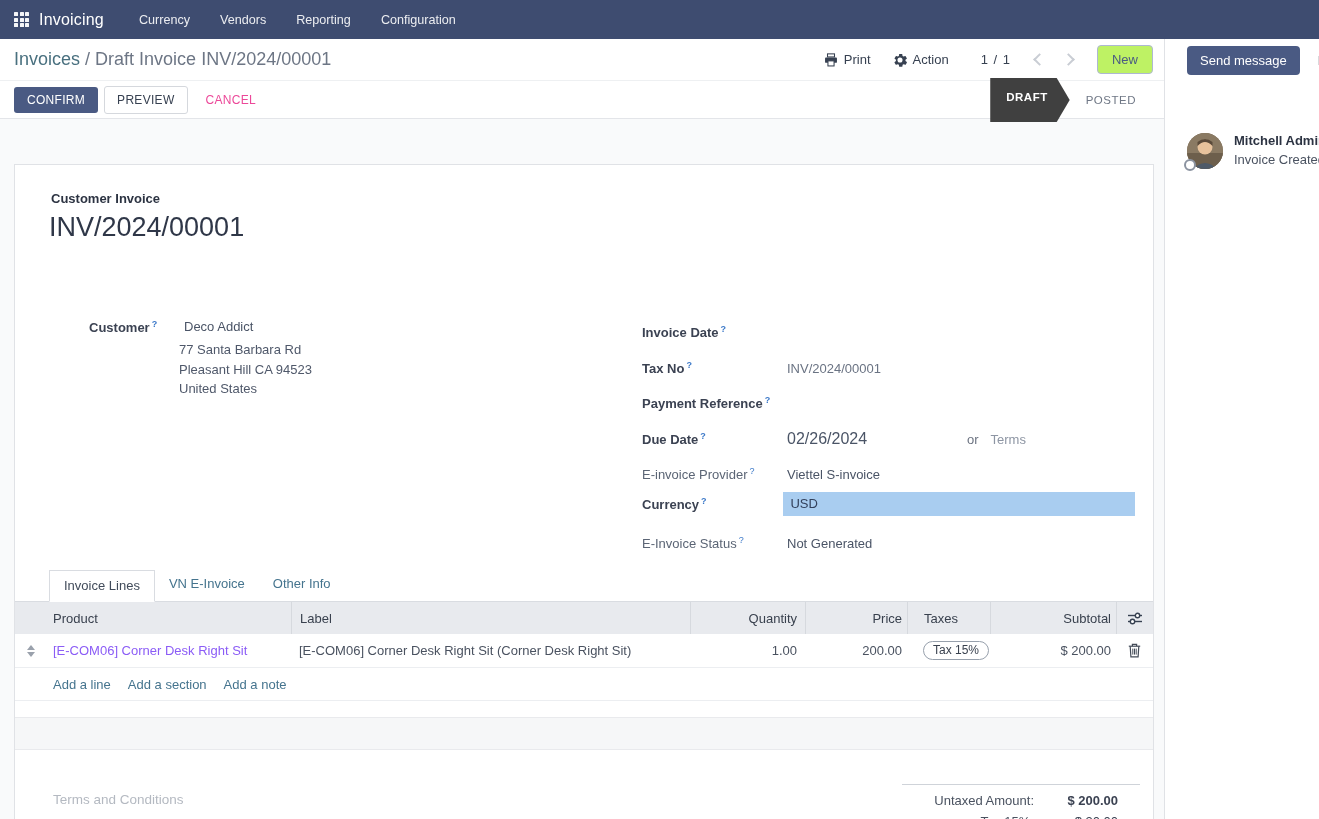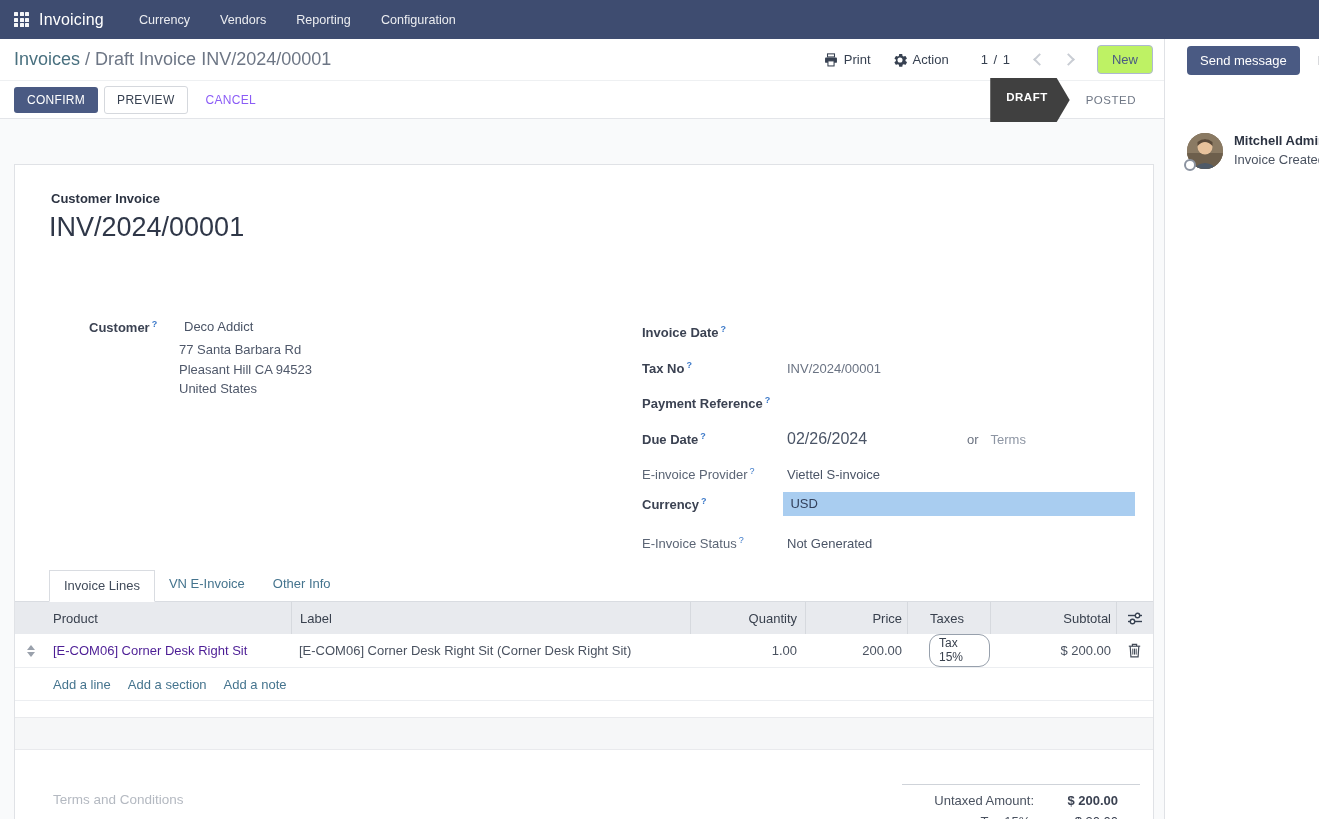--- a/index.html
+++ b/index.html
@@ -32,21 +32,21 @@
   .chev.right { transform:rotate(-45deg); margin-left:10px; margin-right:14px; }
   .btn-new { font-size:13px; color:#4a5a83; background:#bef264; border:1px solid #aeb8d2; border-radius:4px;
              padding:6px 14px; cursor:pointer; font-weight:500; }
 
   .statusbar { height:38px; background:#fff; display:flex; align-items:center;
                padding-left:14px; border-bottom:1px solid #e3e5e9; position:relative; }
   .btn-primary { background:#4a5a83; color:#fff; border:none; border-radius:3px; font-size:12px;
                  font-weight:500; padding:6px 13px; letter-spacing:.3px; cursor:pointer; }
   .btn-secondary { background:#fff; color:#374151; border:1px solid #d5d8dd; border-radius:3px;
                    font-size:12px; font-weight:500; padding:6px 12px; margin-left:6px; letter-spacing:.3px; cursor:pointer;text-align:right; }
-  .btn-cancel { background:none; border:none; color:#8b5cf6; font-size:12px; font-weight:500;
+  .btn-cancel { background:none; border:none; color:#ec4899; font-size:12px; font-weight:500;
                 margin-left:18px; letter-spacing:.3px; cursor:pointer; }
   .status-widget { position:absolute; right:10px; top:0; height:38px; display:flex; align-items:center; }
   .st-draft { height:44px; line-height:38px; background:#404040; color:#fff; font-size:11.5px; font-weight:600;
               letter-spacing:.5px; padding:0 22px 0 16px; cursor:pointer;
               clip-path:polygon(0 0, calc(100% - 13px) 0, 100% 50%, calc(100% - 13px) 100%, 0 100%); }
   .st-posted { font-size:11.5px; font-weight:500; color:#6f7785; letter-spacing:.5px; padding:0 18px 0 16px; cursor:pointer; }
 
   
   .sheet { position:absolute; left:14px; top:125px; width:1140px; height:760px; background:#fff;
            border:1px solid #e0e2e6; }
@@ -84,25 +84,25 @@
   .ltable { width:100%; }
   .lrow { display:flex; align-items:center; }
   .lhead { background:#e8eaee; height:32px; font-size:13px; color:#39414e; }
   .lhead > div { height:32px; display:flex; align-items:center; }
   .lhead .sep { border-left:1px solid #d6d9de; }
   .col-handle{ width:32px; justify-content:center; display:flex; }
   .col-product{ width:244px; padding-left:6px; }
   .col-label{ flex:1; padding-left:8px; }
   .col-qty{ width:115px; justify-content:flex-end; display:flex; padding-right:8px; }
   .col-price{ width:102px; justify-content:flex-end; display:flex; padding-right:5px; }
-  .col-tax{ width:83px; padding-left:22px; }
+  .col-tax{ width:83px; padding-left:16px; }
   .col-sub{ width:126px; justify-content:flex-end; display:flex; padding-right:5px; }
   .col-act{ width:37px; justify-content:center; display:flex; }
   .lbody { height:34px; border-bottom:1px solid #eceef1; font-size:13px; color:#4a5260; background:#fff; }
-  .lbody .col-product { color:#4c1d95; cursor:pointer; }
+  .lbody .col-product { color:#8b5cf6; cursor:pointer; }
   .drag-handle { display:flex; flex-direction:column; gap:2px; cursor:grab; }
   .drag-handle b { width:0; height:0; border-left:4px solid transparent; border-right:4px solid transparent; }
   .drag-handle .up { border-bottom:5px solid #9aa1ac; }
   .drag-handle .dn { border-top:5px solid #9aa1ac; }
   .tax-pill { display:inline-block; border:1px solid #97a0ac; border-radius:11px; padding:1px 9px 2px;
               font-size:12px; color:#39414e; background:#fff; cursor:pointer; }
   .addlinks { height:33px; display:flex; align-items:center; gap:17px; padding-left:38px;
               border-bottom:1px solid #eceef1; background:#fff; }
   .addlinks span { font-size:13px; color:#45748e; cursor:pointer; }
   .list-spacer { height:16px; background:#fff; }

